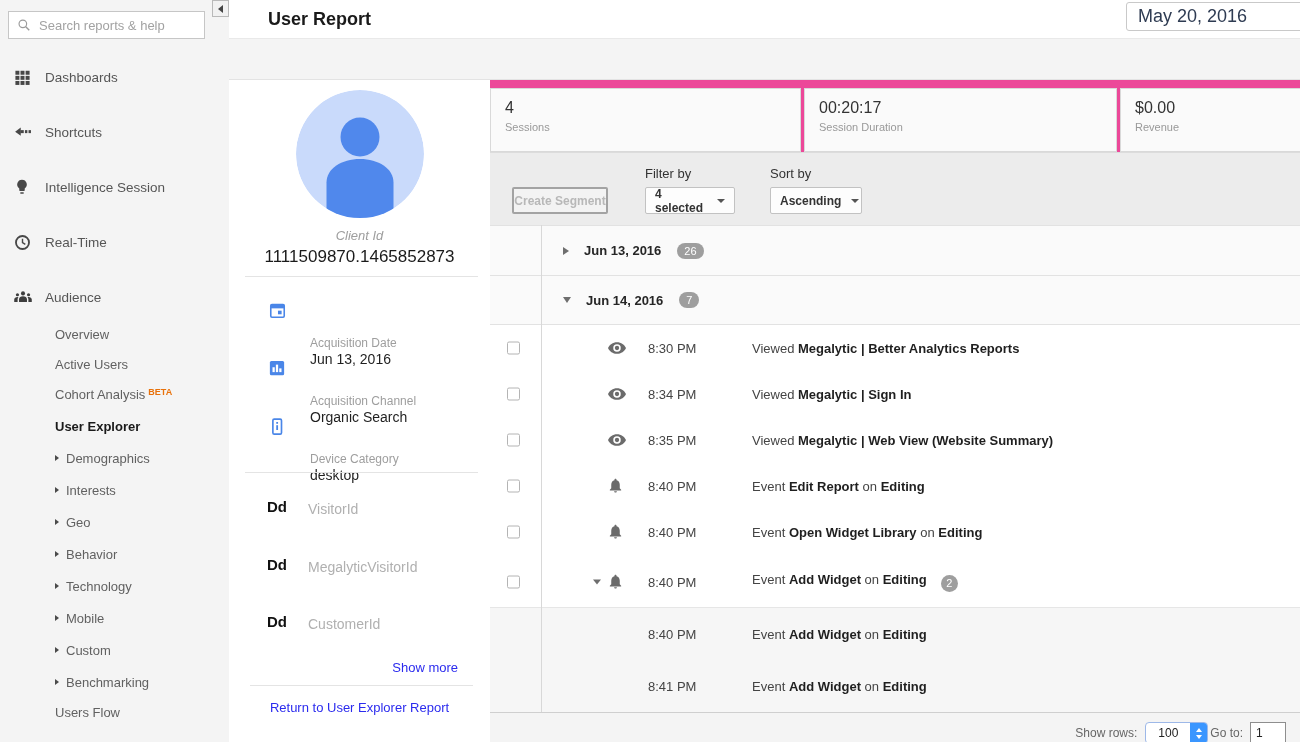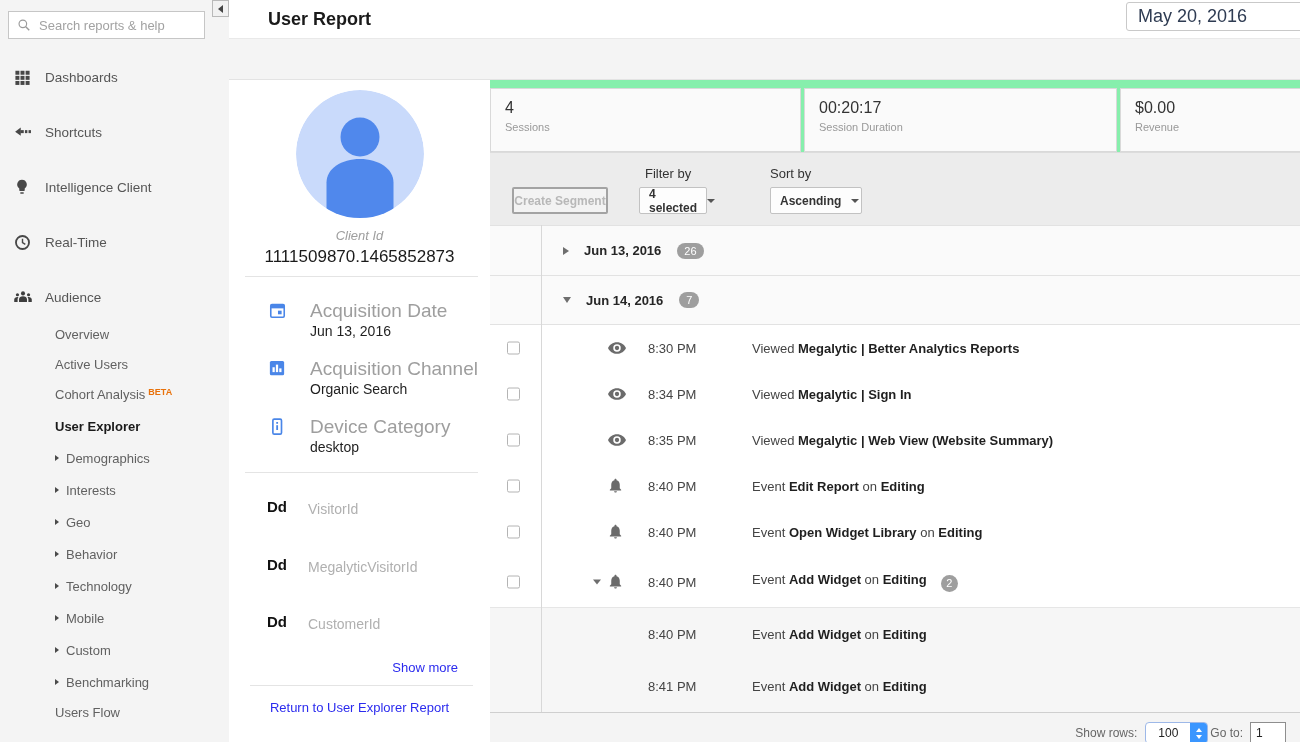--- a/index.html
+++ b/index.html
@@ -1,17 +1,17 @@
 <!DOCTYPE html>
 <html><head>
 <meta charset="utf-8">
 <style>
   * { margin:0; padding:0; box-sizing:border-box; }
   body { font-family:"Liberation Sans","DejaVu Sans",sans-serif; background:#fff; }
-  .screen { position:relative; width:1300px; height:742px; overflow:hidden; background:#86efac; }
+  .screen { position:relative; width:1300px; height:742px; overflow:hidden; background:#ec4899; }
 
   
   .sidebar { position:absolute; left:0; top:0; width:229px; height:742px; background:#f4f4f4; }
   .search-wrap { position:absolute; left:8px; top:11px; width:197px; height:28px; }
   .search-input { width:100%; height:100%; border:1px solid #c6c6c6; background:#fff; padding:0 6px 0 30px; font-size:13px; color:#444; font-family:inherit; outline:none; }
   .search-input::placeholder { color:#a2a2a2; }
   .search-ico { position:absolute; left:9px; top:7px; }
   .collapse-btn { position:absolute; left:212px; top:0; width:17px; height:17px; background:#f1f1f1; border:1px solid #b9b9b9; display:flex; align-items:center; justify-content:center; cursor:pointer; }
   .tri-l { width:0; height:0; border-right:5px solid #444; border-top:4px solid transparent; border-bottom:4px solid transparent; }
   .nav-item { position:absolute; left:0; width:229px; height:30px; display:flex; align-items:center; cursor:pointer;padding-left:46px; }
@@ -32,21 +32,21 @@
 
   
   .profile { position:absolute; left:229px; top:80px; width:261px; height:662px; background:#fff; }
   .avatar { position:absolute; left:67px; top:10px; width:128px; height:128px; border-radius:50%; overflow:hidden; }
   .client-label { position:absolute; top:148px; width:100%; text-align:center; font-size:13px; font-style:italic; color:#9e9e9e; }
   .client-id { position:absolute; top:167px; width:100%; text-align:center; font-size:17px; color:#1a1a1a; }
   .p-div { position:absolute; left:16px; right:12px; border-top:1px solid #e4e4e4; }
   .p-item { position:absolute; left:39px; }
   .p-ico { position:absolute; left:0; top:1px; }
   .p-text { margin-left:42px; }
-  .p-label { font-size:19px; color:#9e9e9e; }
+  .p-label { font-size:12px; color:#9e9e9e;margin-top:36px; }
   .p-value { font-size:14px; color:#1f1f1f; margin-top:1px; }
   .d-item { position:absolute; left:38px; }
   .d-ico { position:absolute; left:0; top:-2px; font-size:15px; font-weight:bold; color:#111; }
   .d-label { margin-left:41px; font-size:14px; color:#b0b0b0; }
   .show-more { position:absolute; right:32px; font-size:13px; color:#2b2bee; cursor:pointer; }
   .return-link { position:absolute; width:100%; text-align:center; font-size:13px; color:#2b2bee; cursor:pointer; }
 
   
   .report { position:absolute; left:490px; top:80px; width:810px; height:662px; }
   .left-border { position:absolute; left:0; top:8px; width:1px; height:654px; background:#dcdcdc; }
@@ -131,21 +131,21 @@
       <span class="nav-label">Shortcuts</span>
     </div>
 
     <div class="nav-item" style="top:172px">
       <span class="nav-ico">
         <svg width="16" height="18" viewBox="0 0 24 26" fill="#474747">
             <path d="M12 2a7.2 7.2 0 0 0-4.1 13.1V18a1 1 0 0 0 1 1h6.2a1 1 0 0 0 1-1v-2.9A7.2 7.2 0 0 0 12 2z"></path>
             <rect x="9.2" y="20.8" width="5.6" height="2.2" rx="1.1"></rect>
           </svg>
       </span>
-      <span class="nav-label">Intelligence Client</span>
+      <span class="nav-label">Intelligence Session</span>
     </div>
 
     <div class="nav-item" style="top:227px">
       <span class="nav-ico">
         <svg width="17" height="17" viewBox="0 0 24 24">
             <circle cx="12" cy="12" r="9.2" fill="none" stroke="#474747" stroke-width="2.6"></circle>
             <path d="M12 6.8v5.4l4 2.4" fill="none" stroke="#474747" stroke-width="2"></path>
           </svg>
       </span>
       <span class="nav-label">Real-Time</span>
@@ -311,21 +311,21 @@
       <div class="stat-label">Session Duration</div>
     </div>
     <div class="stat-box" style="left:630px; width:310px">
       <div class="stat-value">$0.00</div>
       <div class="stat-label">Revenue</div>
     </div>
 
     <div class="toolbar">
       <button class="seg-btn">Create Segment</button>
       <span class="tb-label" style="left:155px">Filter by</span>
-      <div class="dropdown" style="left:149px; width:68px">
+      <div class="dropdown" style="left:155px; width:90px">
         <span>4 selected</span>
         <span class="dd-caret"></span>
       </div>
       <span class="tb-label" style="left:280px">Sort by</span>
       <div class="dropdown" style="left:280px; width:92px">
         <span>Ascending</span>
         <span class="dd-caret"></span>
       </div>
     </div>
 

